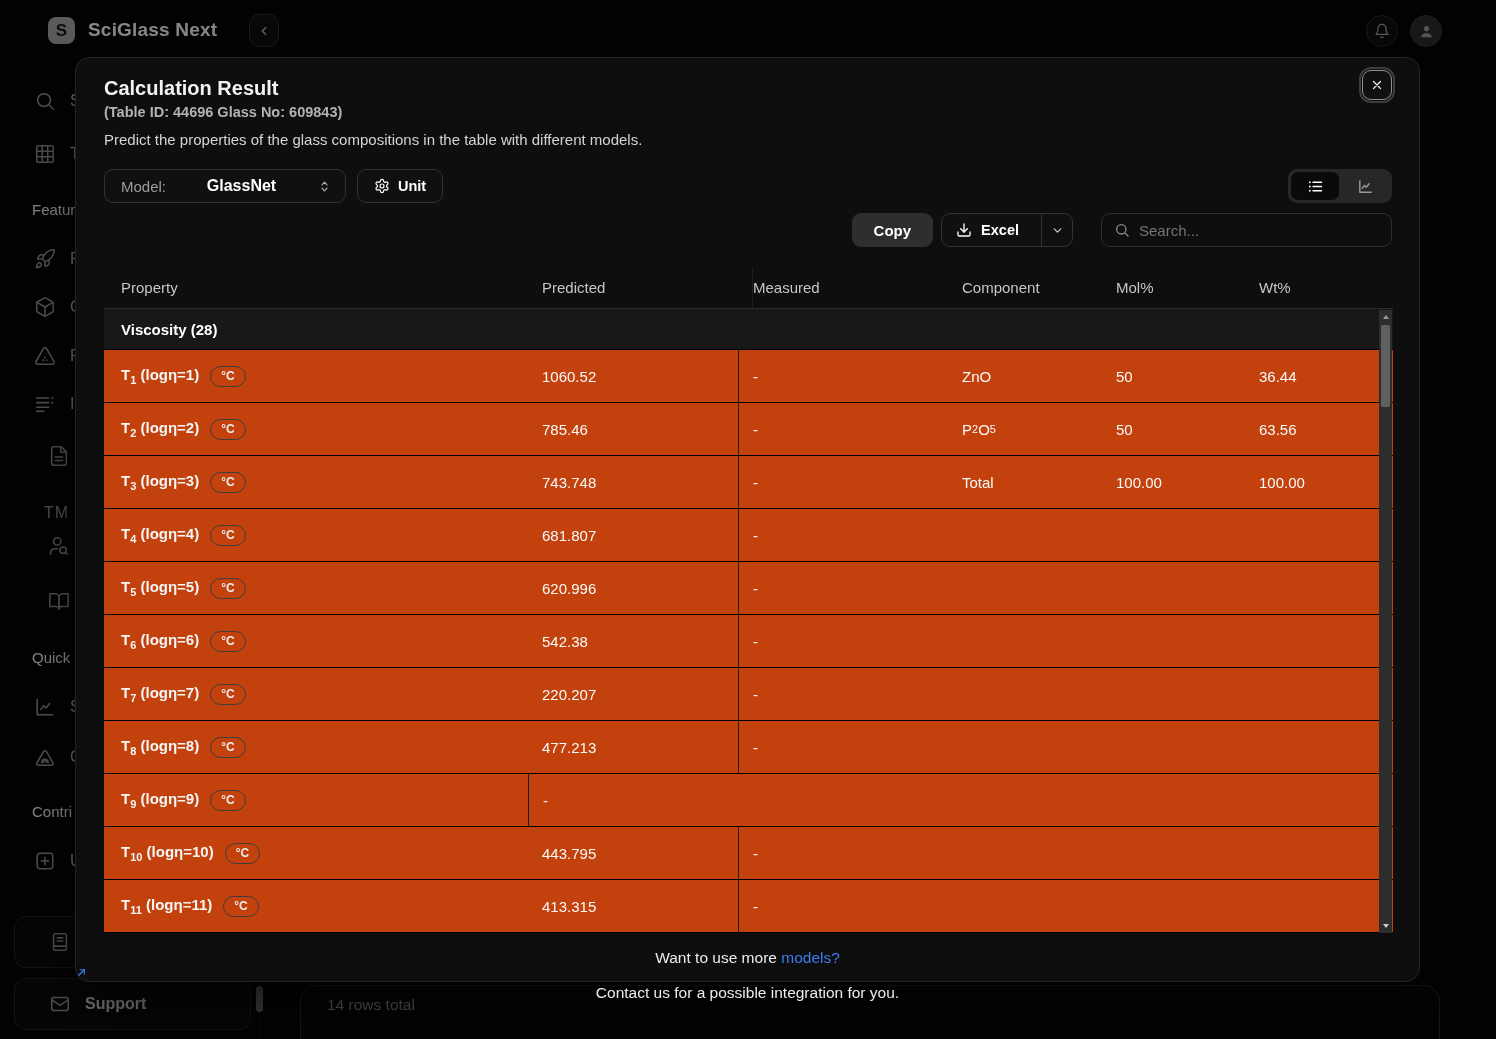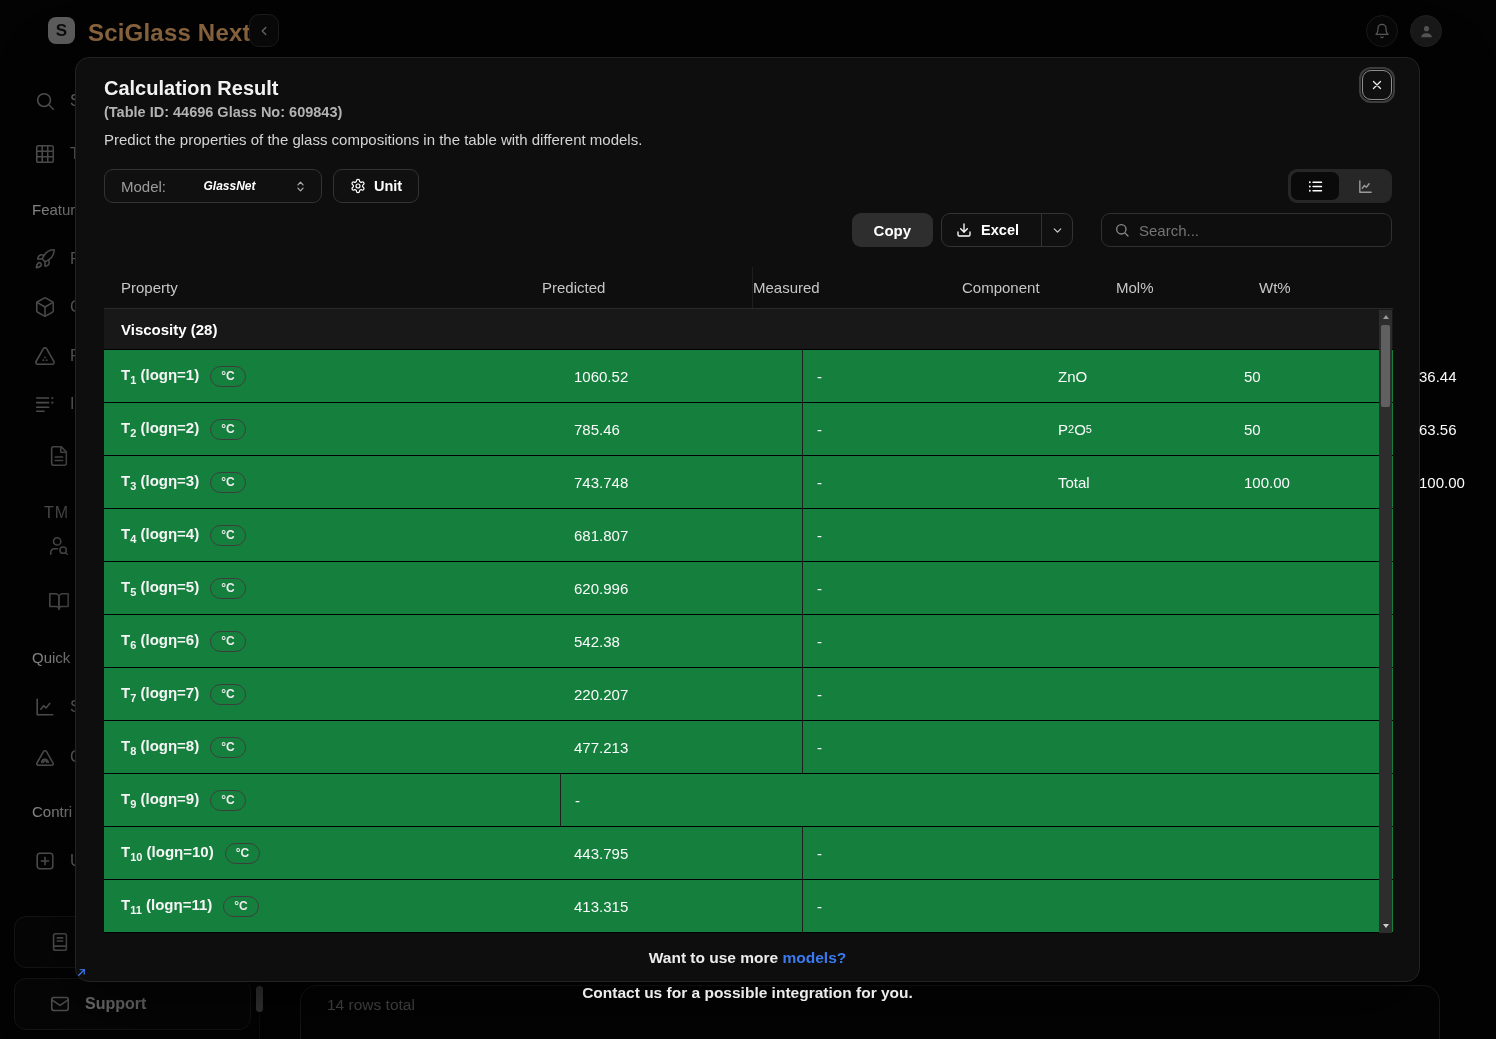--- a/index.html
+++ b/index.html
@@ -5,21 +5,21 @@
   * { margin:0; padding:0; box-sizing:border-box; }
   html,body { width:1496px; height:1039px; overflow:hidden; background:#060606;
     font-family:"Liberation Sans", sans-serif; color:#e8e8e8; }
 
   
   .page { position:absolute; inset:0; z-index:0; }
   .topbar { position:absolute; top:0; left:0; right:0; height:60px; }
   .logo { position:absolute; left:48px; top:17px; width:27px; height:27px; border-radius:8px;
     background:#a8a8a8; color:#161616; font-weight:bold; font-size:17px;
     display:flex; align-items:center; justify-content:center; }
-  .app-title { position:absolute; left:88px; top:19px; font-size:24px; font-weight:bold; color:#fdba74; letter-spacing:.2px; }
+  .app-title { position:absolute; left:88px; top:19px; font-size:19px; font-weight:bold; color:#ffffff; letter-spacing:.2px; }
   .collapse-btn { position:absolute; left:249px; top:14px; width:30px; height:33px; border-radius:10px;
     border:1px solid #333; background:#121212; display:flex; align-items:center; justify-content:center; color:#bbb; }
   .tb-right { position:absolute; right:54px; top:15px; display:flex; gap:12px; }
   .circle-btn { width:32px; height:32px; border-radius:50%; border:1px solid #2e2e2e; background:#101010;
     display:flex; align-items:center; justify-content:center; color:#a8a8a8; }
   .circle-btn.avatar { background:#2e2e2e; border-color:#3a3a3a; color:#9c9c9c; }
 
   .sidebar { position:absolute; top:60px; left:0; width:260px; bottom:0; border-right:1px solid #191919; }
   .sb-item { position:absolute; left:0; height:32px; display:flex; align-items:center; color:#b5b5b5; }
   .sb-item .sb-icon { position:absolute; left:34px; width:22px; height:22px; color:#9a9a9a; }
@@ -42,24 +42,24 @@
     background:#0e0e0e; border:1px solid #232323; border-radius:14px; box-shadow:0 24px 70px rgba(0,0,0,.65); }
 
   .m-title { position:absolute; left:28px; top:19px; font-size:20px; font-weight:bold; color:#f2f2f2; }
   .m-sub { position:absolute; left:28px; top:46px; font-size:14.5px; font-weight:bold; color:#b3b3b3; }
   .m-desc { position:absolute; left:28px; top:73px; font-size:15px; color:#d4d4d4; }
   .m-close { position:absolute; right:27px; top:12px; width:30px; height:30px; border-radius:9px;
     background:#101010; border:1px solid #8f8f8f; outline:2px solid #3d3d3d; outline-offset:1px;
     color:#ececec; display:flex; align-items:center; justify-content:center; }
 
   .ctrl-row { position:absolute; left:28px; top:111px; height:34px; display:flex; gap:11px; }
-  .select { width:218px; height:34px; border:1px solid #333; border-radius:9px; background:#101010;
+  .select { width:242px; height:34px; border:1px solid #333; border-radius:9px; background:#101010;
     display:flex; align-items:center; justify-content:space-between; padding:0 13px 0 16px; }
   .select .lbl { font-size:15px; color:#9c9c9c; }
-  .select .val { font-size:12px; font-weight:bold; color:#fff;font-style:italic; }
+  .select .val { font-size:16px; font-weight:bold; color:#fff; }
   .btn { height:34px; border:1px solid #333; border-radius:9px; background:#101010; color:#fff;
     display:flex; align-items:center; justify-content:center; gap:8px; font-size:14.5px; font-weight:bold; padding:0 16px; }
 
   .view-toggle { position:absolute; right:27px; top:111px; width:104px; height:34px; background:#272727;
     border-radius:9px; display:flex; padding:3px; gap:2px; }
   .seg { flex:1; border-radius:7px; display:flex; align-items:center; justify-content:center; color:#9a9a9a; }
   .seg.active { background:#0a0a0a; color:#fff; }
 
   .toolbar { position:absolute; top:155px; right:27px; height:34px; display:flex; align-items:center; }
   .copy-btn { background:#2e2e2e; border:none; padding:0 22px; font-size:15px; }
@@ -75,34 +75,34 @@
   .table { position:absolute; left:28px; top:209px; width:1289px; }
   .trow, .thead { display:grid; grid-template-columns:438px 210px 210px 154px 143px 1fr; align-items:stretch; }
   .thead { height:42px; border-bottom:1px solid #2a2a2a; }
   .thead .cell { color:#c6c6c6; font-size:15px; font-weight:normal; }
   .cell { display:flex; align-items:center; }
   .cell.c1 { padding-left:17px; }
   .cell.c3 { border-left:1px solid #1e1e1e; padding-left:14px; margin-left:-14px; }
   .thead .cell.c3 { padding-left:0; margin-left:0; }
   .sect-row { height:41px; background:#181818; border-bottom:1px solid #000;
     display:flex; align-items:center; padding-left:17px; font-size:15px; font-weight:bold; color:#fff; }
-  .trow { height:53px; background:#15803d; border-bottom:1px solid #000; font-size:15px; color:#fafafa;gap:32px; }
+  .trow { height:53px; background:#c2410c; border-bottom:1px solid #000; font-size:15px; color:#fafafa; }
   .pname { font-weight:bold; color:#f5f5f5; }
   .pname sub { font-size:11px; }
   .unit-badge { margin-left:11px; border:1px solid #3d3d3d; border-radius:999px; padding:2.5px 10px;
     font-size:12px; color:#ececec; font-weight:bold; }
   .comp sub { font-size:11px; }
 
   .tscroll { position:absolute; top:43px; right:1px; bottom:0; width:13px; background:#2d2d2d; }
   .tscroll .arrow { position:absolute; left:0; width:13px; height:12px; display:flex; align-items:center; justify-content:center; }
   .tri-up { width:0; height:0; border-left:3.5px solid transparent; border-right:3.5px solid transparent; border-bottom:4px solid #999; }
   .tri-dn { width:0; height:0; border-left:3.5px solid transparent; border-right:3.5px solid transparent; border-top:4px solid #cfcfcf; }
   .tthumb { position:absolute; left:2px; right:2px; top:15px; height:82px; background:#606060; border-radius:2px; }
 
-  .m-footer { position:absolute; left:0; right:0; top:885px; text-align:center; font-size:15.5px; font-weight:bold; color:#ececec; }
+  .m-footer { position:absolute; left:0; right:0; top:885px; text-align:center; font-size:15.5px; font-weight:normal; color:#ececec; }
   .m-footer a { text-decoration:none; }
   .ext-arrow { vertical-align:super; }
 
   svg { display:block; }
 </style>
 </head>
 <body>
 
 <div class="page">
   <header class="topbar">

